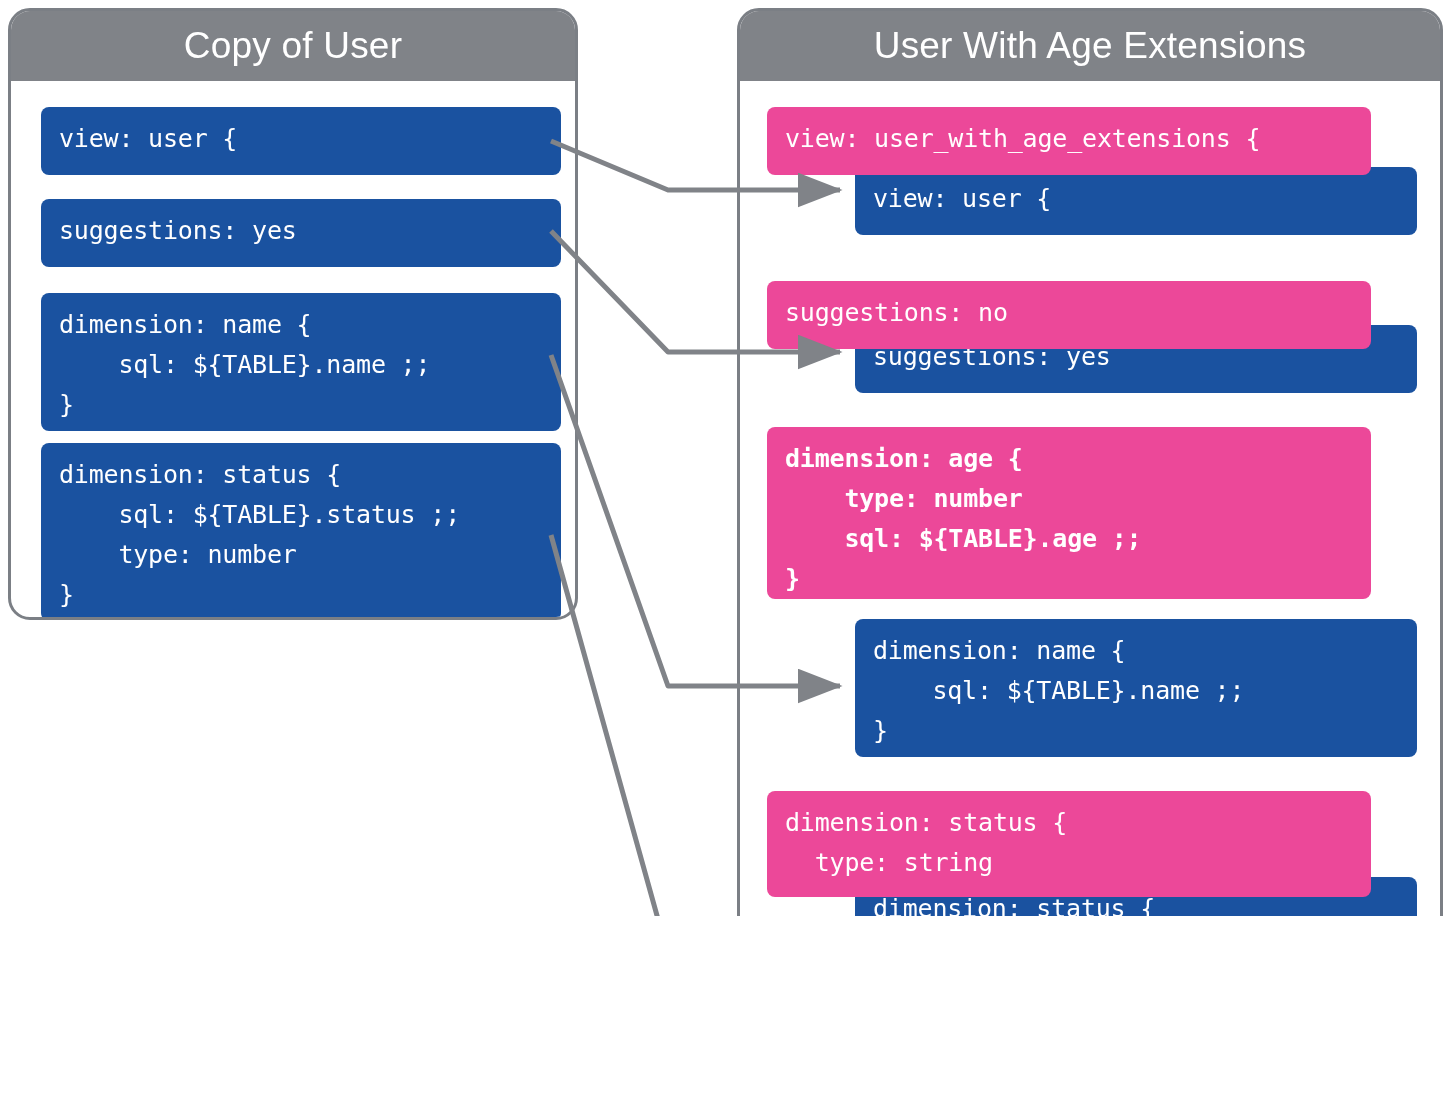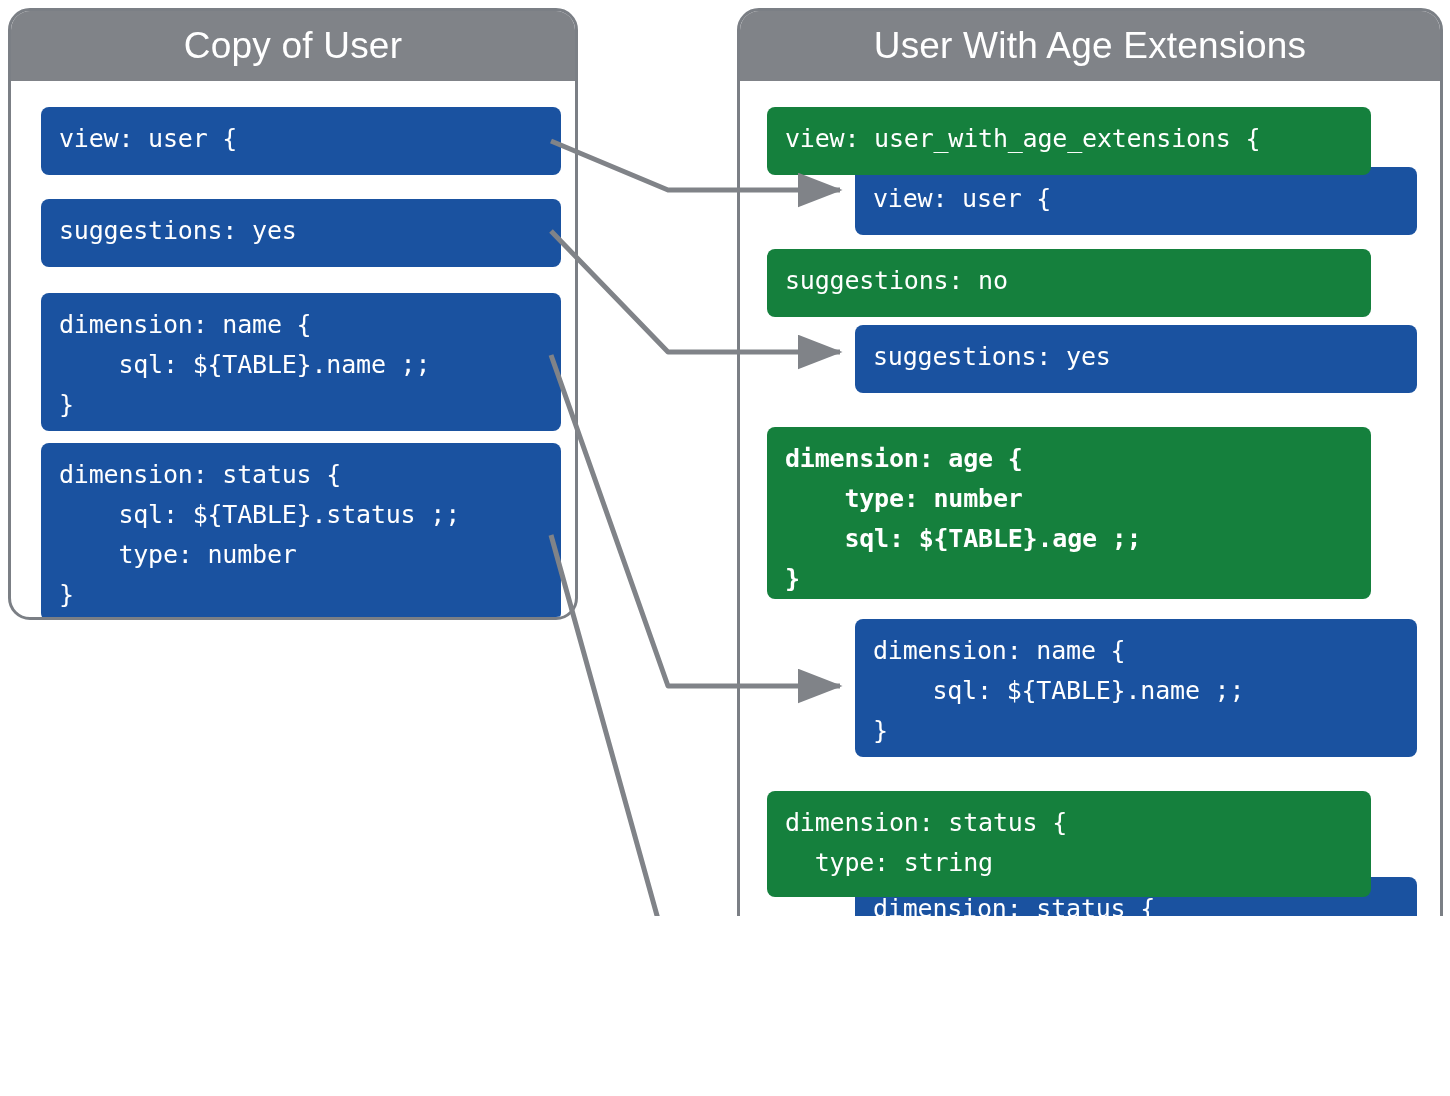--- a/index.html
+++ b/index.html
@@ -59,21 +59,21 @@
     border-radius: 8px;
     color: #ffffff;
     font-family: "DejaVu Sans Mono", monospace;
     font-size: 25px;
     line-height: 40px;
     white-space: pre;
     padding: 12px 18px;
     letter-spacing: -0.2px;
   }
   .code.dark  { background: #1a52a0; }
-  .code.light { background: #15803d; }
+  .code.light { background: #ec4899; }
 
   
   .lblock { left: 30px; width: 520px; }
 
   
   .rlight { left: 27px;  width: 604px; z-index: 3; }
   .rdark  { left: 115px; width: 562px; z-index: 2; }
 
   
   #connectors {
@@ -105,21 +105,21 @@
     </div>
   </div>
 
   <div class="panel" id="panel-right">
     <div class="panel-header">User With Age Extensions</div>
     <div class="panel-body">
 
       <div class="code light rlight" style="top:26px;  height:68px;">view: user_with_age_extensions {</div>
       <div class="code dark rdark" style="top:86px;  height:68px;">view: user {</div>
 
-      <div class="code light rlight" style="top:168px; height:68px;">suggestions: no</div>
+      <div class="code light rlight" style="top:200px; height:68px;">suggestions: no</div>
       <div class="code dark rdark" style="top:244px; height:68px;">suggestions: yes</div>
 
       <div class="code light rlight" style="top:346px; height:172px;font-weight:bold;">dimension: age {
     type: number
     sql: ${TABLE}.age ;;
 }</div>
 
       <div class="code dark rdark" style="top:538px; height:138px;">dimension: name {
     sql: ${TABLE}.name ;;
 }</div>

